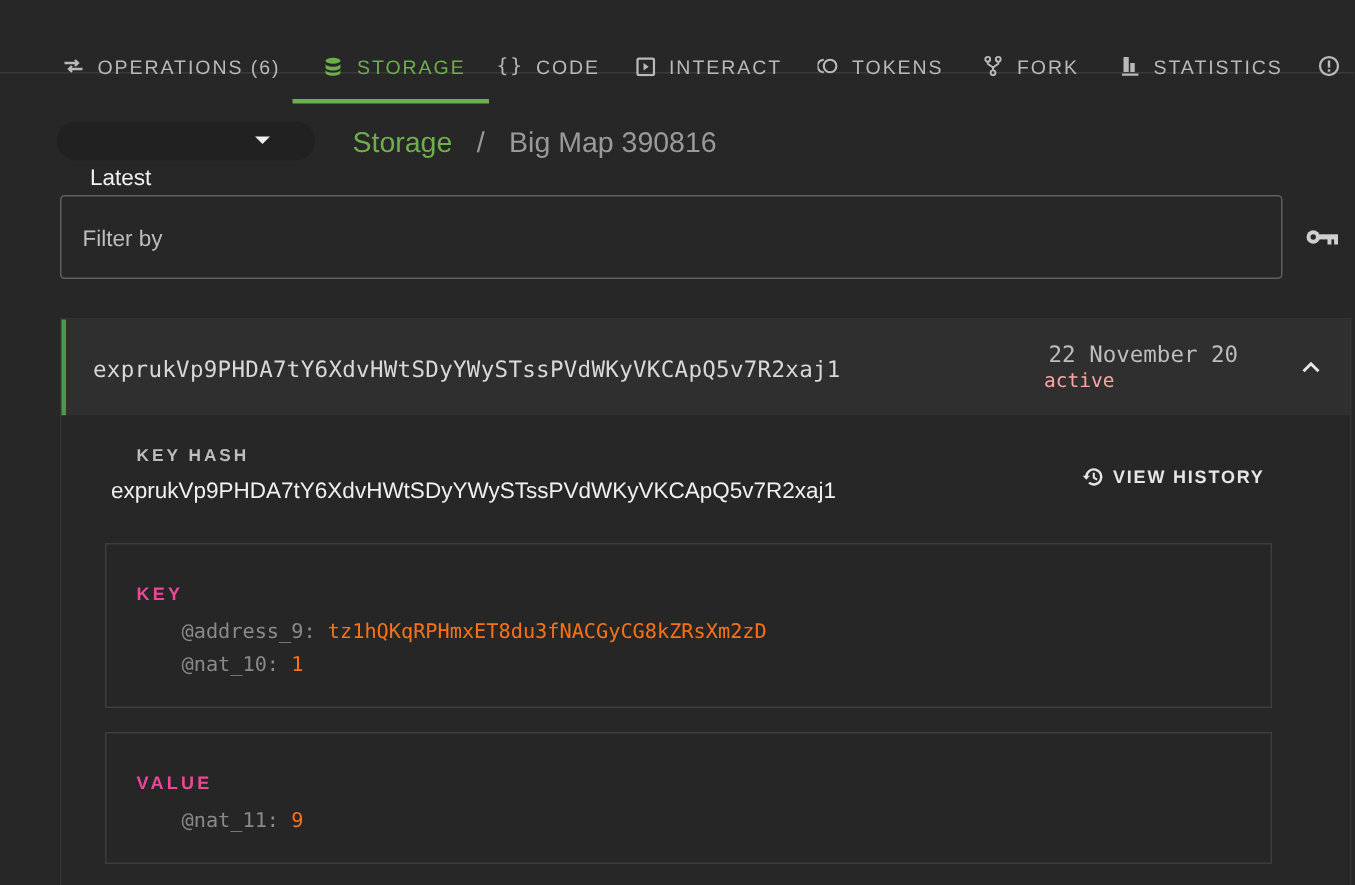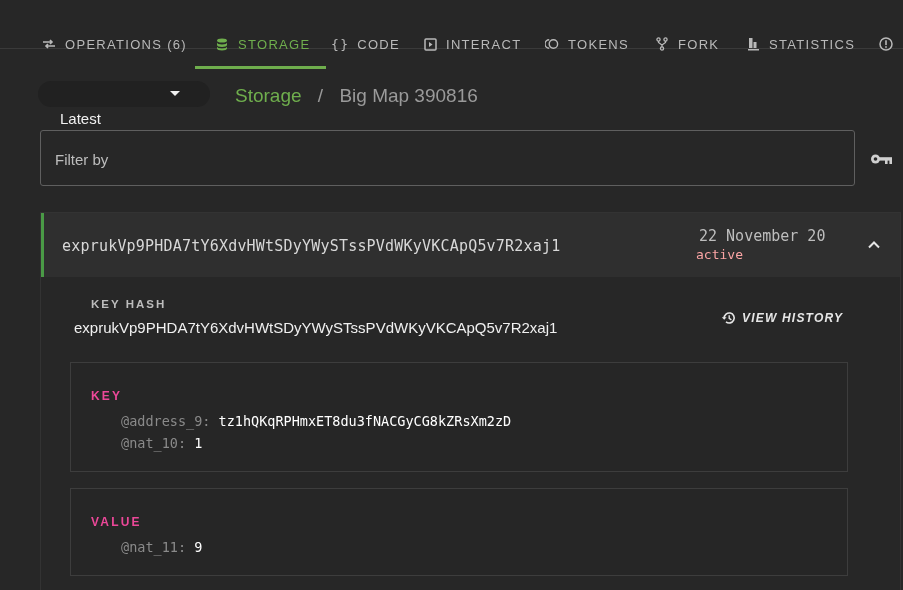--- a/index.html
+++ b/index.html
@@ -22,27 +22,27 @@
   .panel{position:absolute;left:40px;top:212px;width:859px;height:400px;background:#2b2b2b;border:1px solid #333;}
   .panel-head{position:absolute;left:0;top:0;width:859px;height:64px;background:#2f2f2f;border-left:3px solid #4a9a46;box-sizing:border-box;}
   .mono{font-family:"DejaVu Sans Mono","Liberation Mono",monospace;}
   .head-hash{position:absolute;left:18px;top:24px;font-size:15px;color:#d8d8d8;letter-spacing:0.2px;}
   .head-date{position:absolute;left:655px;top:14px;width:133px;overflow:hidden;white-space:nowrap;font-size:15px;color:#bdbdbd;}
   .head-status{position:absolute;left:652px;top:34px;font-size:13px;color:#fca5a5;}
   .chev{position:absolute;left:822px;top:24px;width:16px;height:16px;}
   .content{position:absolute;left:0;top:64px;width:859px;height:336px;background:#272727;}
   .kh-label{position:absolute;left:33px;top:21px;font-size:11.5px;letter-spacing:2px;color:#bdbdbd;font-weight:bold;margin-left:17px;}
   .kh-value{position:absolute;left:33px;top:42px;font-size:15px;color:#f0f0f0;}
-  .hist{position:absolute;left:680px;top:34px;display:flex;align-items:center;font-size:12px;letter-spacing:1.2px;font-weight:bold;color:#e6e6e6;font-style:italic;}
+  .hist{position:absolute;left:680px;top:34px;display:flex;align-items:center;font-size:12px;letter-spacing:1.2px;font-weight:bold;color:#e6e6e6;}
   .hist svg{margin-right:6px;}
   .box{position:absolute;left:29px;width:776px;border:1px solid #3d3d3d;background:#262626;}
   .box .title{position:absolute;left:20px;font-size:12px;font-weight:bold;letter-spacing:2.2px;color:#ec4899;}
   .line{position:absolute;left:50px;font-size:13.5px;white-space:nowrap;}
   .line .k{color:#8a8a8a;}
-  .line .v{color:#ffffff;}
+  .line .v{color:#f97316;}
 </style>
 </head>
 <body>
 
 <div class="tabs">
   <div class="tab" style="left:42px">
     <span class="ico">
       <svg width="14" height="12" viewBox="0 0 14 12">
           <path d="M1 4h9M8 2l2 2-2 2M13 8H4M6 6L4 8l2 2" stroke="#b9b9b9" stroke-width="1.6" fill="none"></path>
         </svg>

